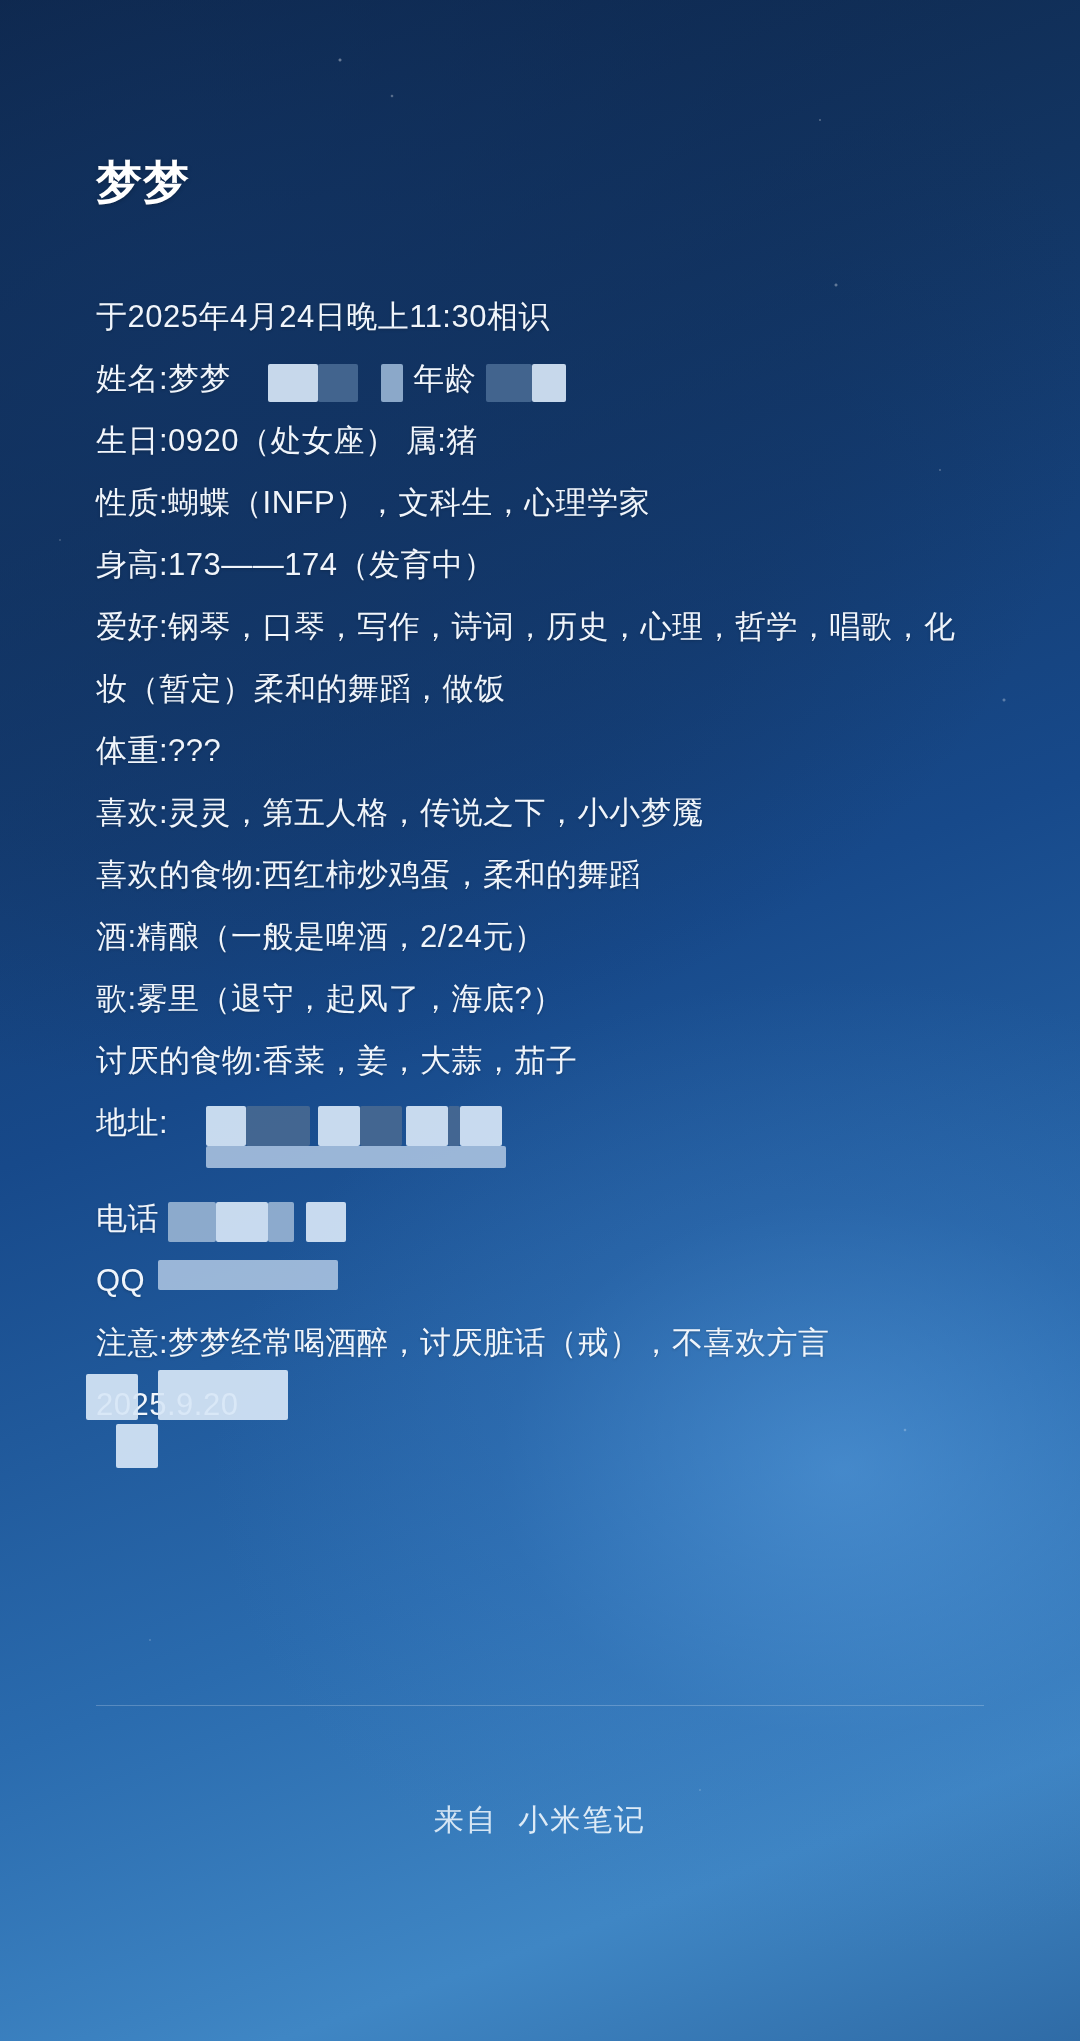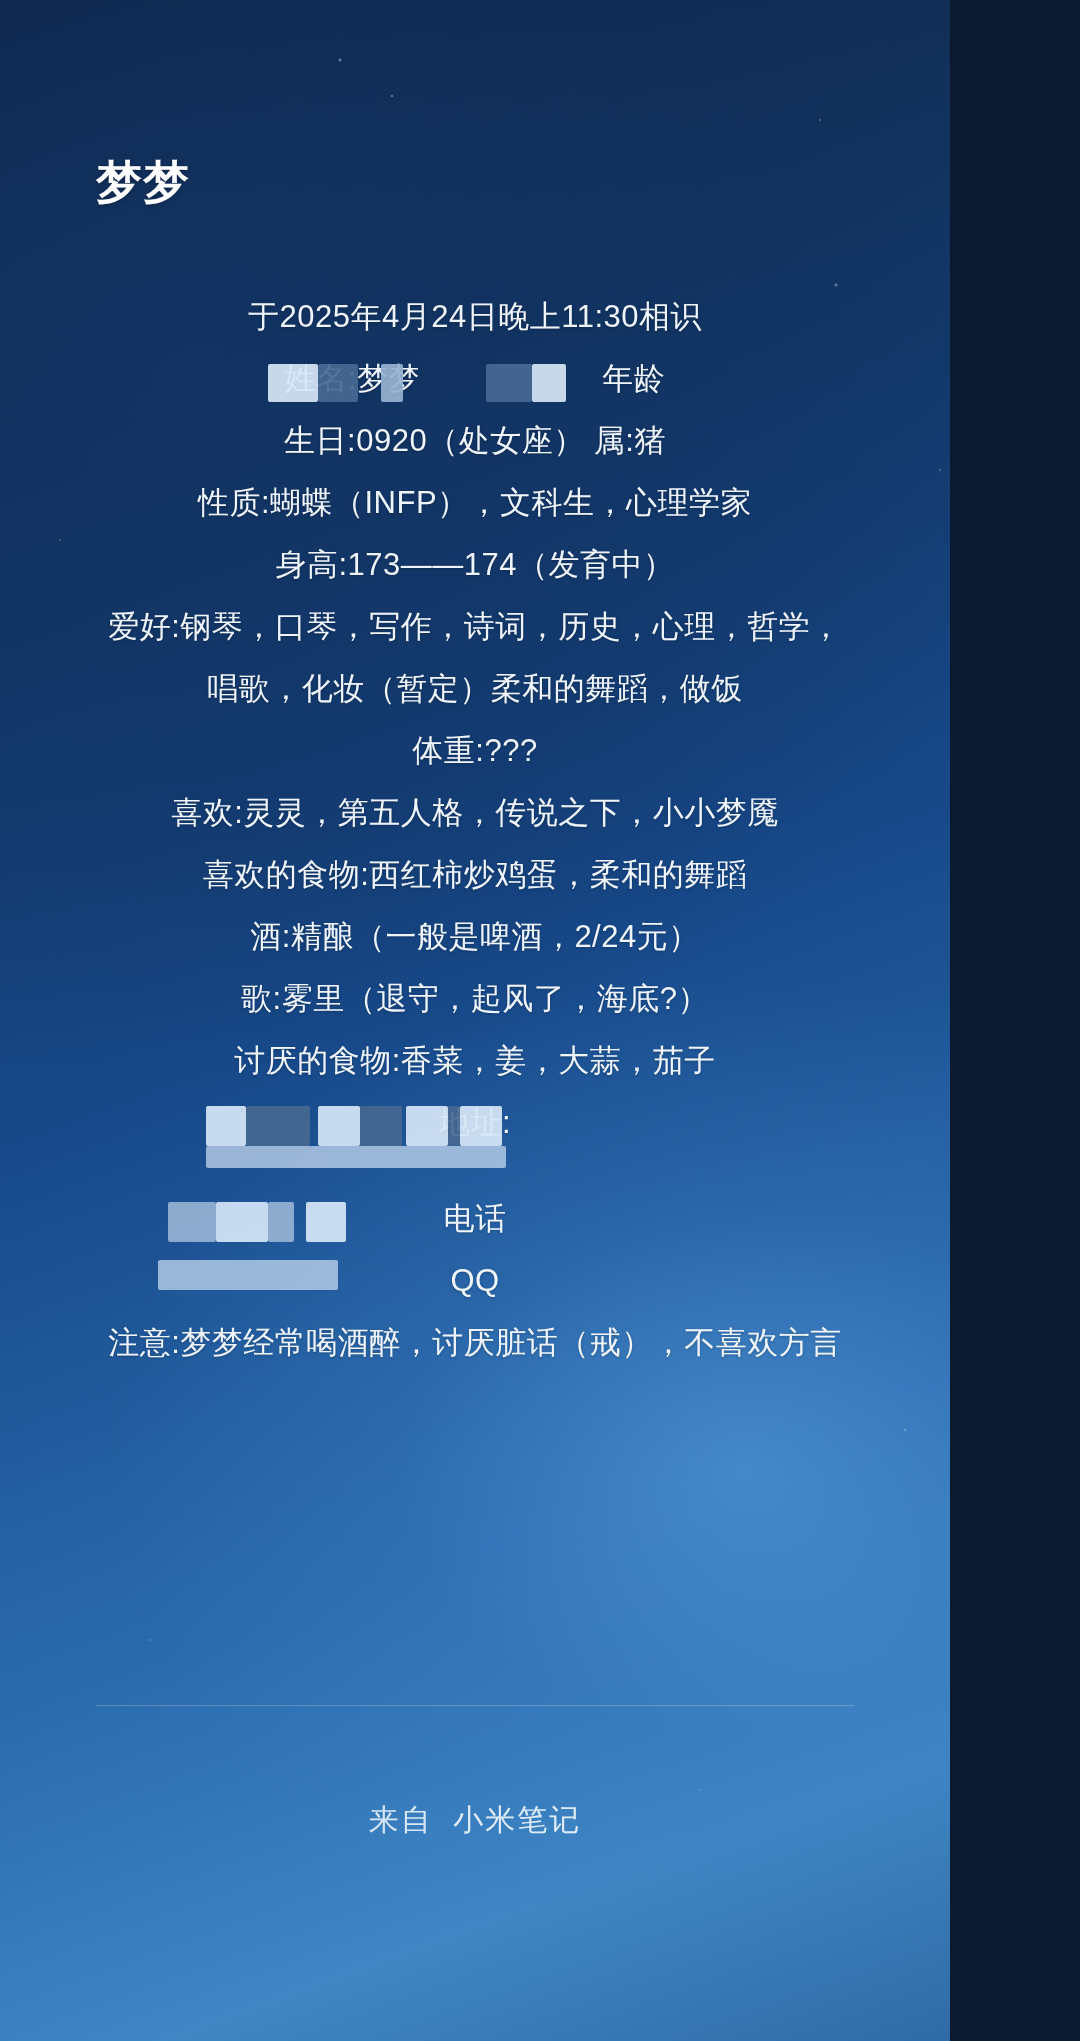--- a/index.html
+++ b/index.html
@@ -10,21 +10,21 @@
   body {
     width: 1080px;
     height: 2041px;
     overflow: hidden;
     font-family: "Liberation Sans", "DejaVu Sans", sans-serif;
   }
 
   
   .page {
     position: relative;
-    width: 950px;
+    width: 1080px;
     height: 2041px;
     overflow: hidden;
     background:
       radial-gradient(ellipse 900px 700px at 78% 72%, rgba(90,160,225,0.55) 0%, rgba(60,125,195,0.28) 38%, rgba(20,60,115,0.0) 70%),
       radial-gradient(ellipse 1100px 900px at 20% 18%, rgba(18,52,100,0.85) 0%, rgba(16,48,95,0.3) 55%, rgba(14,42,85,0.0) 80%),
       linear-gradient(160deg, #0d2344 0%, #123461 22%, #17498a 48%, #2a6bae 72%, #3f86c4 88%, #2f6ba6 100%);
   }
   .page::after {
     content: "";
     position: absolute;
@@ -54,21 +54,20 @@
     font-size: 46px;
     font-weight: bold;
     letter-spacing: 1px;
     padding-top: 152px;
     margin: 0 0 0 0;
     text-shadow: 0 1px 4px rgba(0,0,0,0.25);
   }
 
   .note-body {
     margin-top: 72px;
-    text-align: center;
   }
   .line {
     position: relative;
     color: #f0f5fb;
     font-size: 31px;
     line-height: 62px;
     letter-spacing: 0.5px;
     white-space: pre-wrap;
     text-shadow: 0 1px 3px rgba(0,0,0,0.22);
   }
@@ -140,20 +139,21 @@
       <div class="line">地址:<span class="redact r-light" style="left:110px; top:14px; width:40px; height:40px;"></span><span class="redact r-dark" style="left:150px; top:14px; width:64px; height:40px;"></span><span class="redact r-light" style="left:222px; top:14px; width:42px; height:40px;"></span><span class="redact r-dark" style="left:264px; top:14px; width:42px; height:40px;"></span><span class="redact r-light" style="left:310px; top:14px; width:42px; height:40px;"></span><span class="redact r-dark" style="left:352px; top:14px; width:12px; height:40px;"></span><span class="redact r-light" style="left:364px; top:14px; width:42px; height:40px;"></span><span class="redact r-soft" style="left:110px; top:54px; width:300px; height:22px;"></span></div>
 
       <div class="line spacer"></div>
 
       <div class="line">电话<span class="redact r-mid" style="left:72px;  top:14px; width:48px; height:40px;"></span><span class="redact r-light" style="left:120px; top:14px; width:52px; height:40px;"></span><span class="redact r-mid" style="left:172px; top:14px; width:26px; height:40px;"></span><span class="redact r-light" style="left:210px; top:14px; width:40px; height:40px;"></span></div>
 
       <div class="line">QQ<span class="redact r-soft" style="left:62px;  top:10px; width:180px; height:30px;"></span></div>
 
       <div class="line">注意:梦梦经常喝酒醉，讨厌脏话（戒），不喜欢方言</div>
 
+      <div class="line">2025.9.20<span class="redact r-light" style="left:-10px; top:0px;  width:52px; height:46px;"></span><span class="redact r-light" style="left:62px;  top:-4px; width:130px; height:50px;"></span><span class="redact r-light" style="left:20px;  top:50px; width:42px; height:44px;"></span></div>
 
     </div>
   </div>
 
   <div class="footer-rule"></div>
 
   <div class="footer">
     <span class="from">来自</span>
     <span class="app">小米笔记</span>
   </div>

